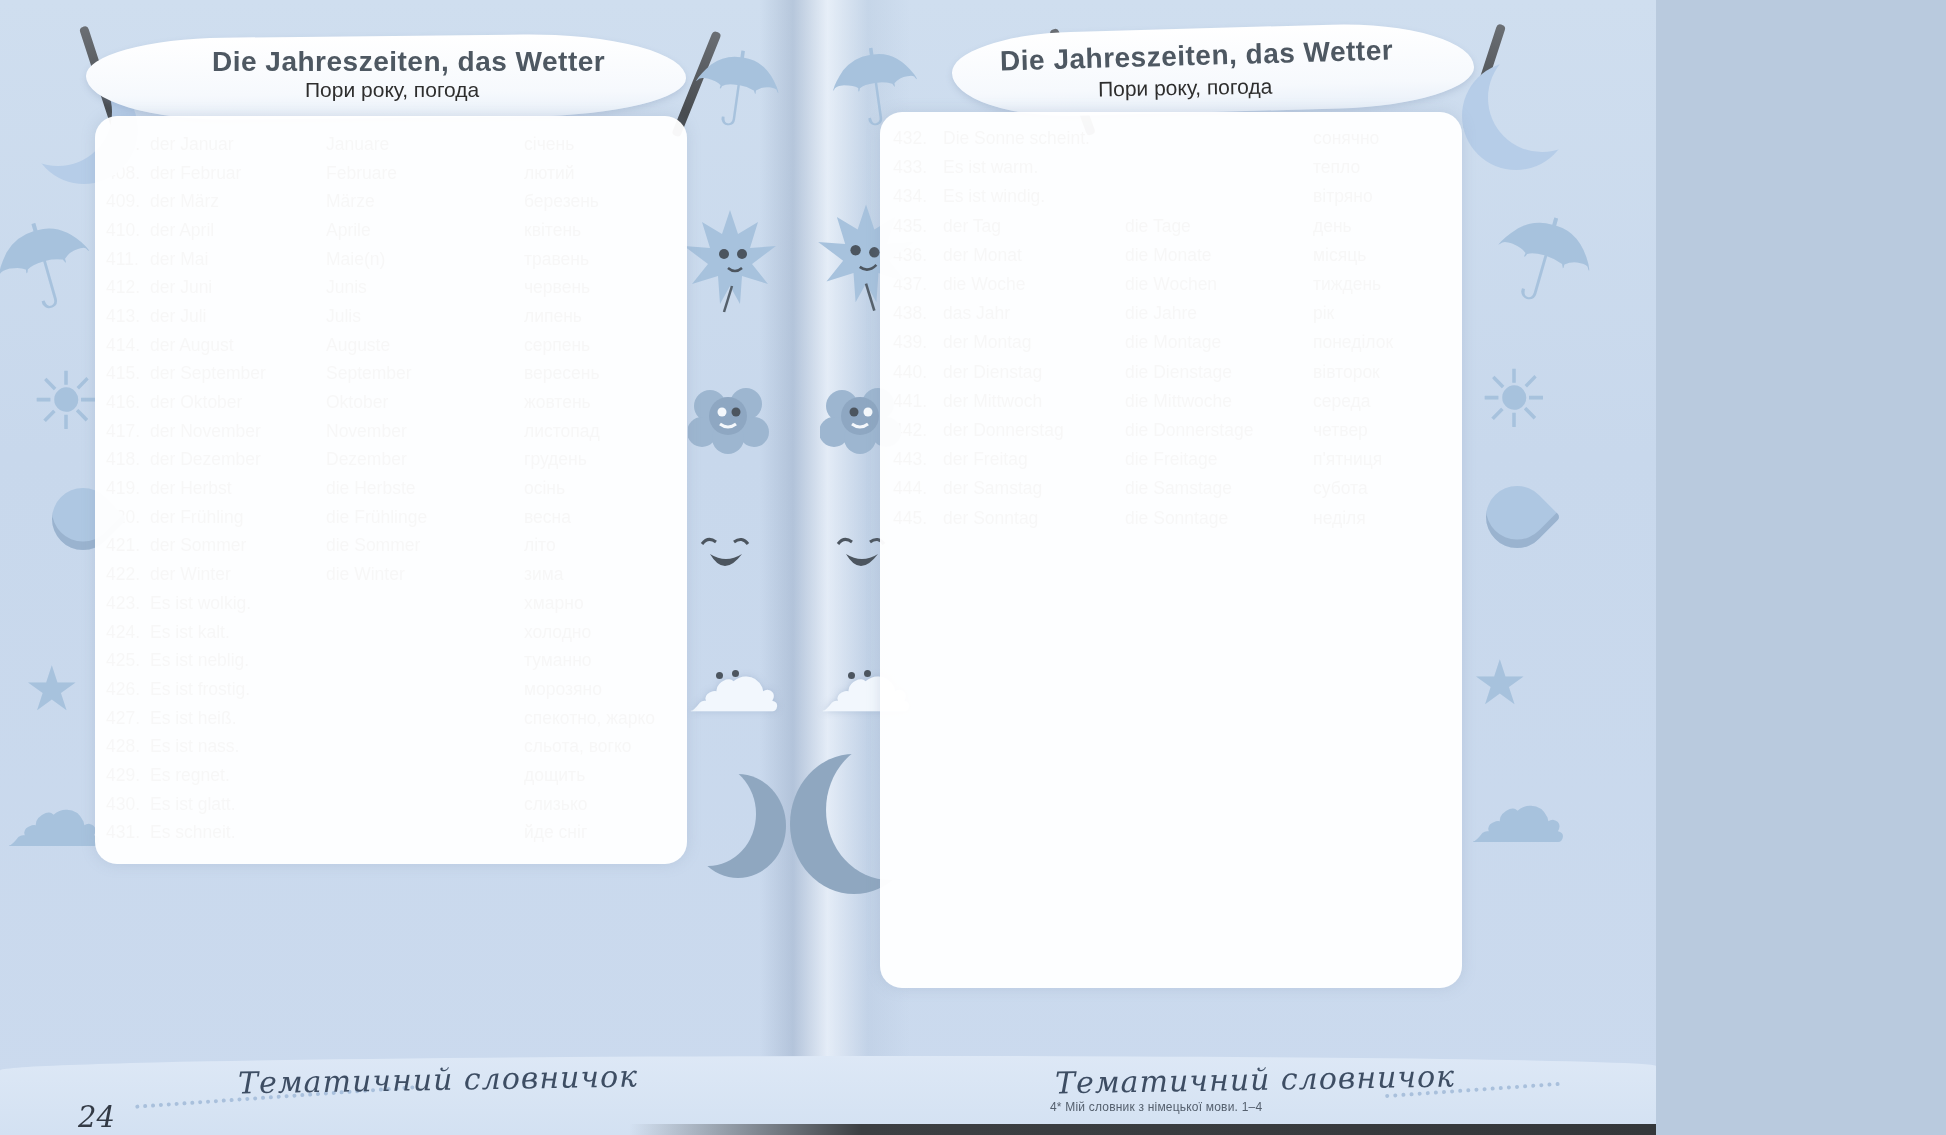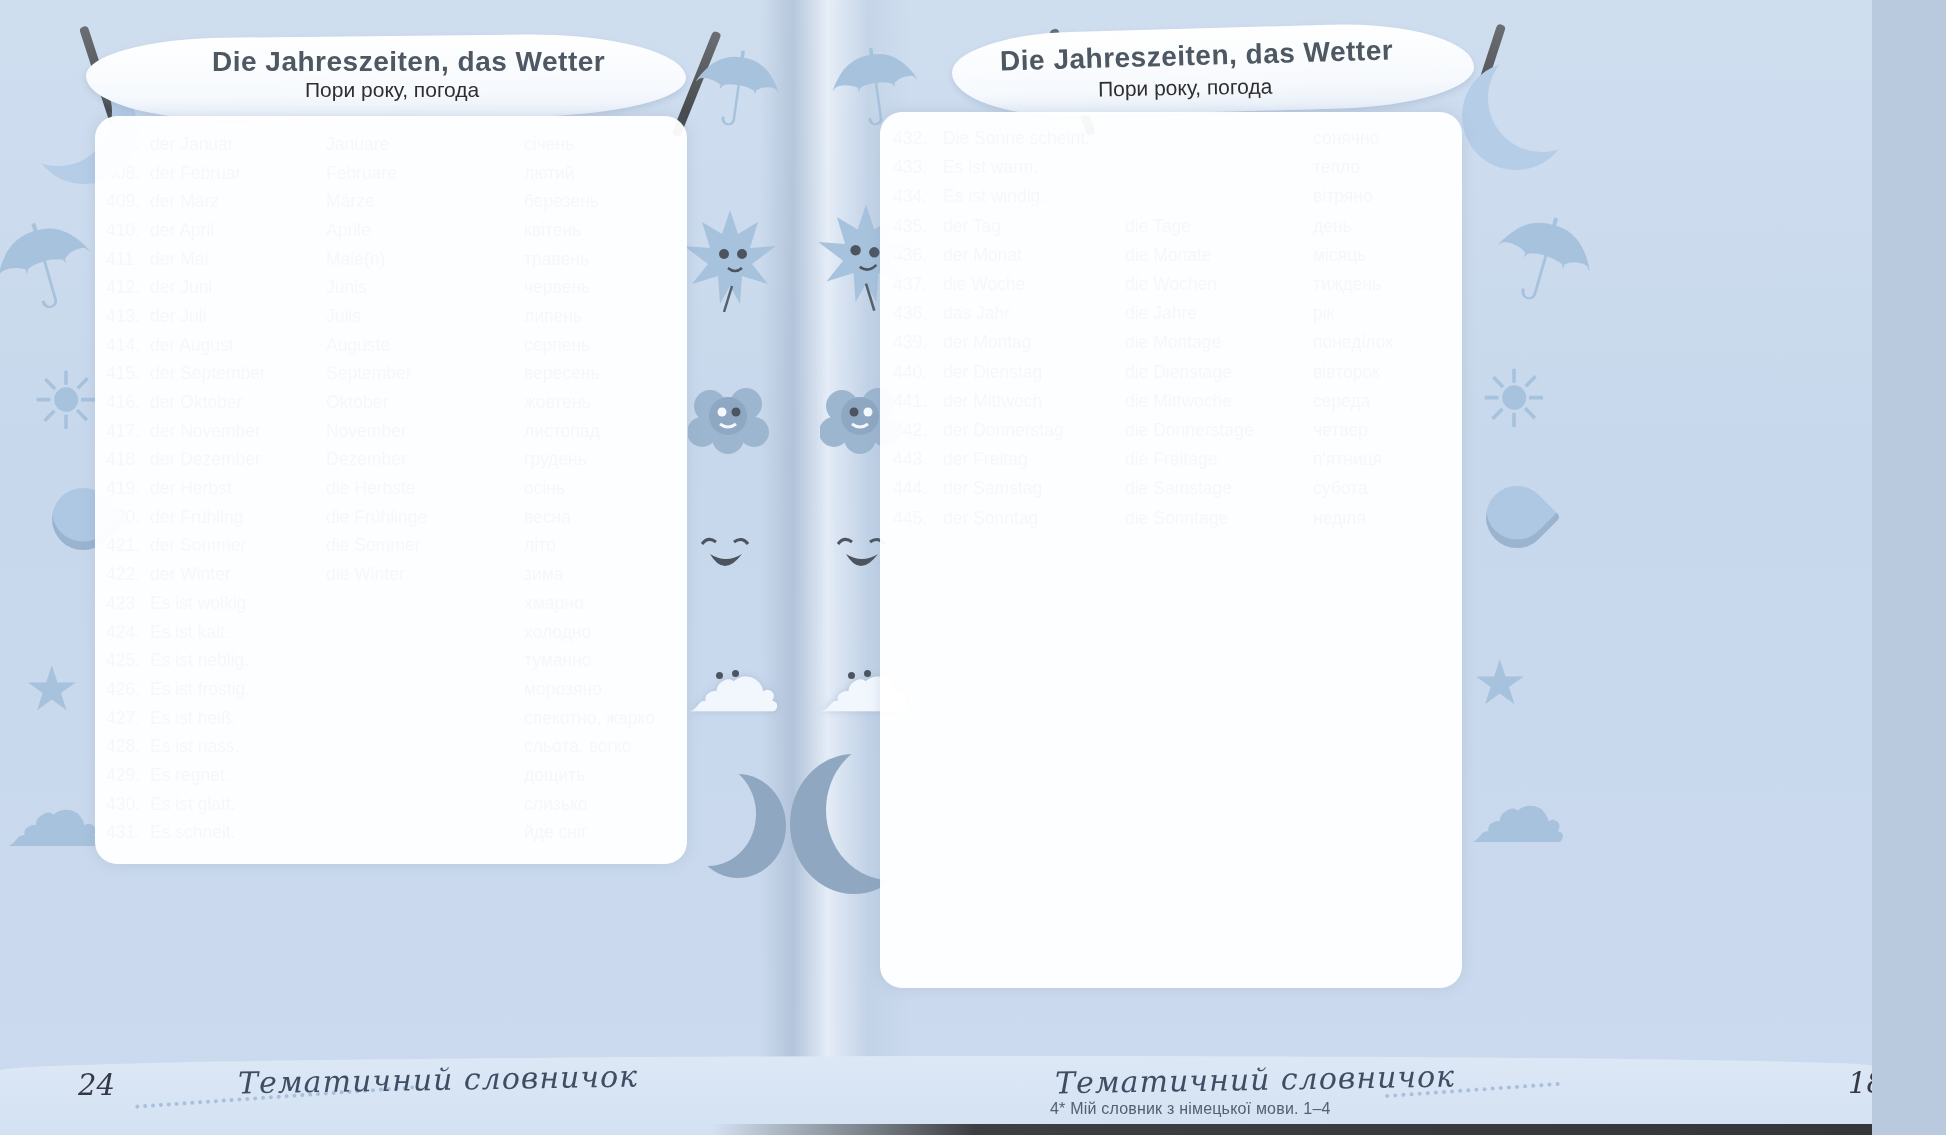--- a/index.html
+++ b/index.html
@@ -1,17 +1,17 @@
 <!DOCTYPE html>
 <html><head>
 <meta charset="utf-8">
 <style>
   html,body{margin:0;padding:0;}
   body{font-family:"Liberation Sans",sans-serif;background:#b9cade;}
-  #scan{position:relative;width:1872px;height:1135px;overflow:hidden;
+  #scan{position:relative;width:1656px;height:1135px;overflow:hidden;
         background:linear-gradient(180deg,#cfdeef 0%,#c8d8ec 40%,#cbdaee 100%);}
 
   
   .spine{position:absolute;left:760px;top:0;width:150px;height:100%;z-index:1;
          background:linear-gradient(90deg,rgba(140,160,190,0) 0%,rgba(120,140,170,.28) 22%,
                     rgba(250,252,255,.55) 45%,rgba(160,180,205,.20) 72%,rgba(160,180,205,0) 100%);}
   .bottom-edge{position:absolute;left:0;top:1124px;width:100%;height:11px;z-index:6;
          background:linear-gradient(90deg,rgba(60,63,66,0) 0%,rgba(60,63,66,0) 38%,#3c3f42 52%,#34373a 100%);}
 
   
@@ -41,23 +41,23 @@
   .c-de,.c-pl{color:#383838;}
   .c-uk{color:#303030;}
 
   
   .footer-band{position:absolute;left:0;top:1056px;width:100%;height:79px;z-index:2;
                background:linear-gradient(180deg,#dde8f6 0%,#d3e1f2 100%);
                border-radius:100% 80% 0 0 / 26px 18px 0 0;}
   .script{position:absolute;z-index:3;font-family:"DejaVu Serif",serif;font-style:italic;
           color:#3d4d63;font-size:30px;letter-spacing:1px;white-space:nowrap;transform:rotate(-1deg);}
   .pageno{position:absolute;z-index:3;font-family:"DejaVu Serif",serif;font-style:italic;
-          color:#333a45;font-size:29px;}
+          color:#333a45;font-size:29px;margin-top:32px;}
   .dots{position:absolute;z-index:3;width:190px;border-top:4px dotted #a9c0dc;transform:rotate(-4deg);}
-  .footnote{position:absolute;z-index:3;color:#55606e;font-size:16px;letter-spacing:.2px;}
+  .footnote{position:absolute;z-index:3;color:#55606e;font-size:12px;letter-spacing:.2px;}
 
   
   .deco{position:absolute;z-index:1;user-select:none;}
   .glyph{font-family:"DejaVu Sans",sans-serif;color:#a7c2dd;line-height:1;}
   .glyph.white{color:#f2f7fd;text-shadow:0 0 6px rgba(150,170,200,.5);}
   .stick{width:9px;height:112px;border-radius:4px;background:linear-gradient(180deg,#6b6f74,#3e4246);}
   .crescent{border-radius:50%;}
   .drop{background:#aec7e2;border-radius:55% 8% 55% 55%;transform:rotate(45deg);
         box-shadow:inset -6px -6px 0 rgba(130,155,185,.45);}
   .face-dot{position:absolute;width:7px;height:7px;border-radius:50%;background:#4c555f;}

